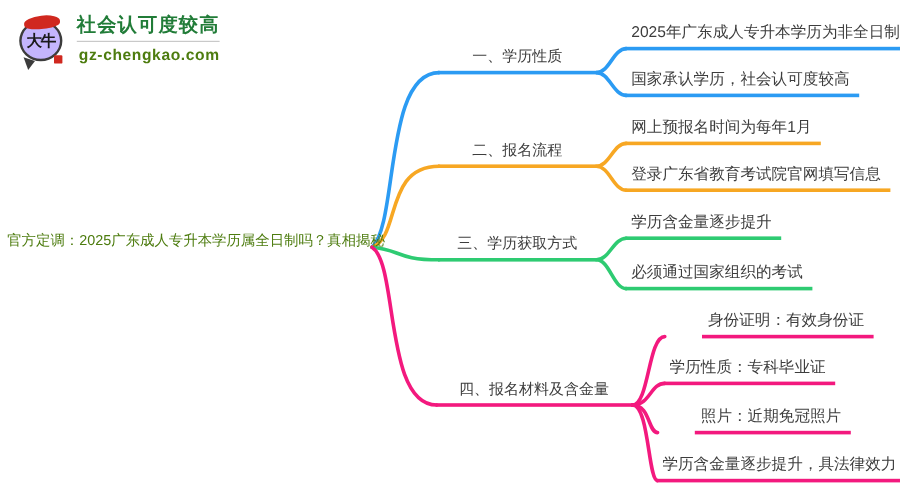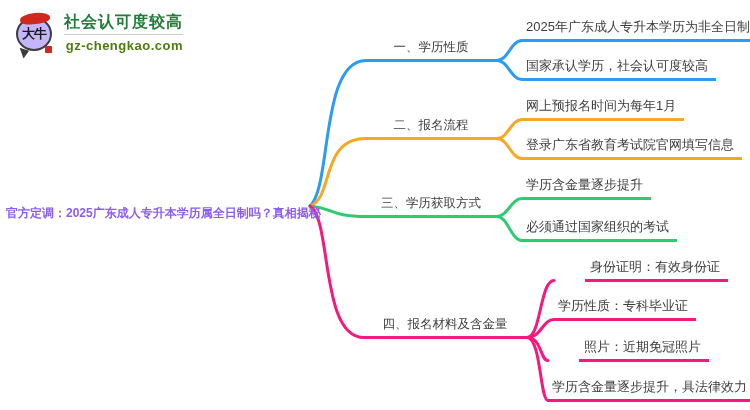--- a/index.html
+++ b/index.html
@@ -21,22 +21,22 @@
   .seal{position:absolute;right:4px;bottom:2px;width:7px;height:7px;background:#d0281f;border-radius:1px;}
   .tail{position:absolute;left:4px;bottom:-3px;width:0;height:0;
         border-left:7px solid transparent;border-right:3px solid transparent;
         border-top:9px solid #3c3c3c;transform:rotate(18deg);}
   .logo-text{margin-left:8px;}
   .logo-title{font-size:16px;font-weight:700;letter-spacing:1px;line-height:22px;}
   .logo-domain{font-size:13px;font-weight:700;line-height:18px;border-top:1px solid #c9c9c9;
                padding-top:2px;margin-top:1px;letter-spacing:0.5px;}
 
   
-  .topic{position:absolute;left:6px;top:202px;z-index:2;font-size:12px;font-weight:700;
-         line-height:22px;color:#8b5cf6;white-space:nowrap;}
+  .topic{position:absolute;left:6px;top:189px;z-index:2;font-size:12px;font-weight:400;
+         line-height:22px;color:#4d7c0f;white-space:nowrap;}
   .blabel{position:absolute;z-index:2;text-align:center;font-size:12.5px;font-weight:500;
           line-height:24px;color:#3d3d3d;border-bottom:3px solid #999;white-space:nowrap;}
   .leaf{position:absolute;z-index:2;font-size:13px;font-weight:400;line-height:24px;
         color:#3d3d3d;border-bottom:3px solid #999;padding:0 8px 0 5px;white-space:nowrap;}
 </style>
 </head>
 <body>
 
 <div class="stage">
 

